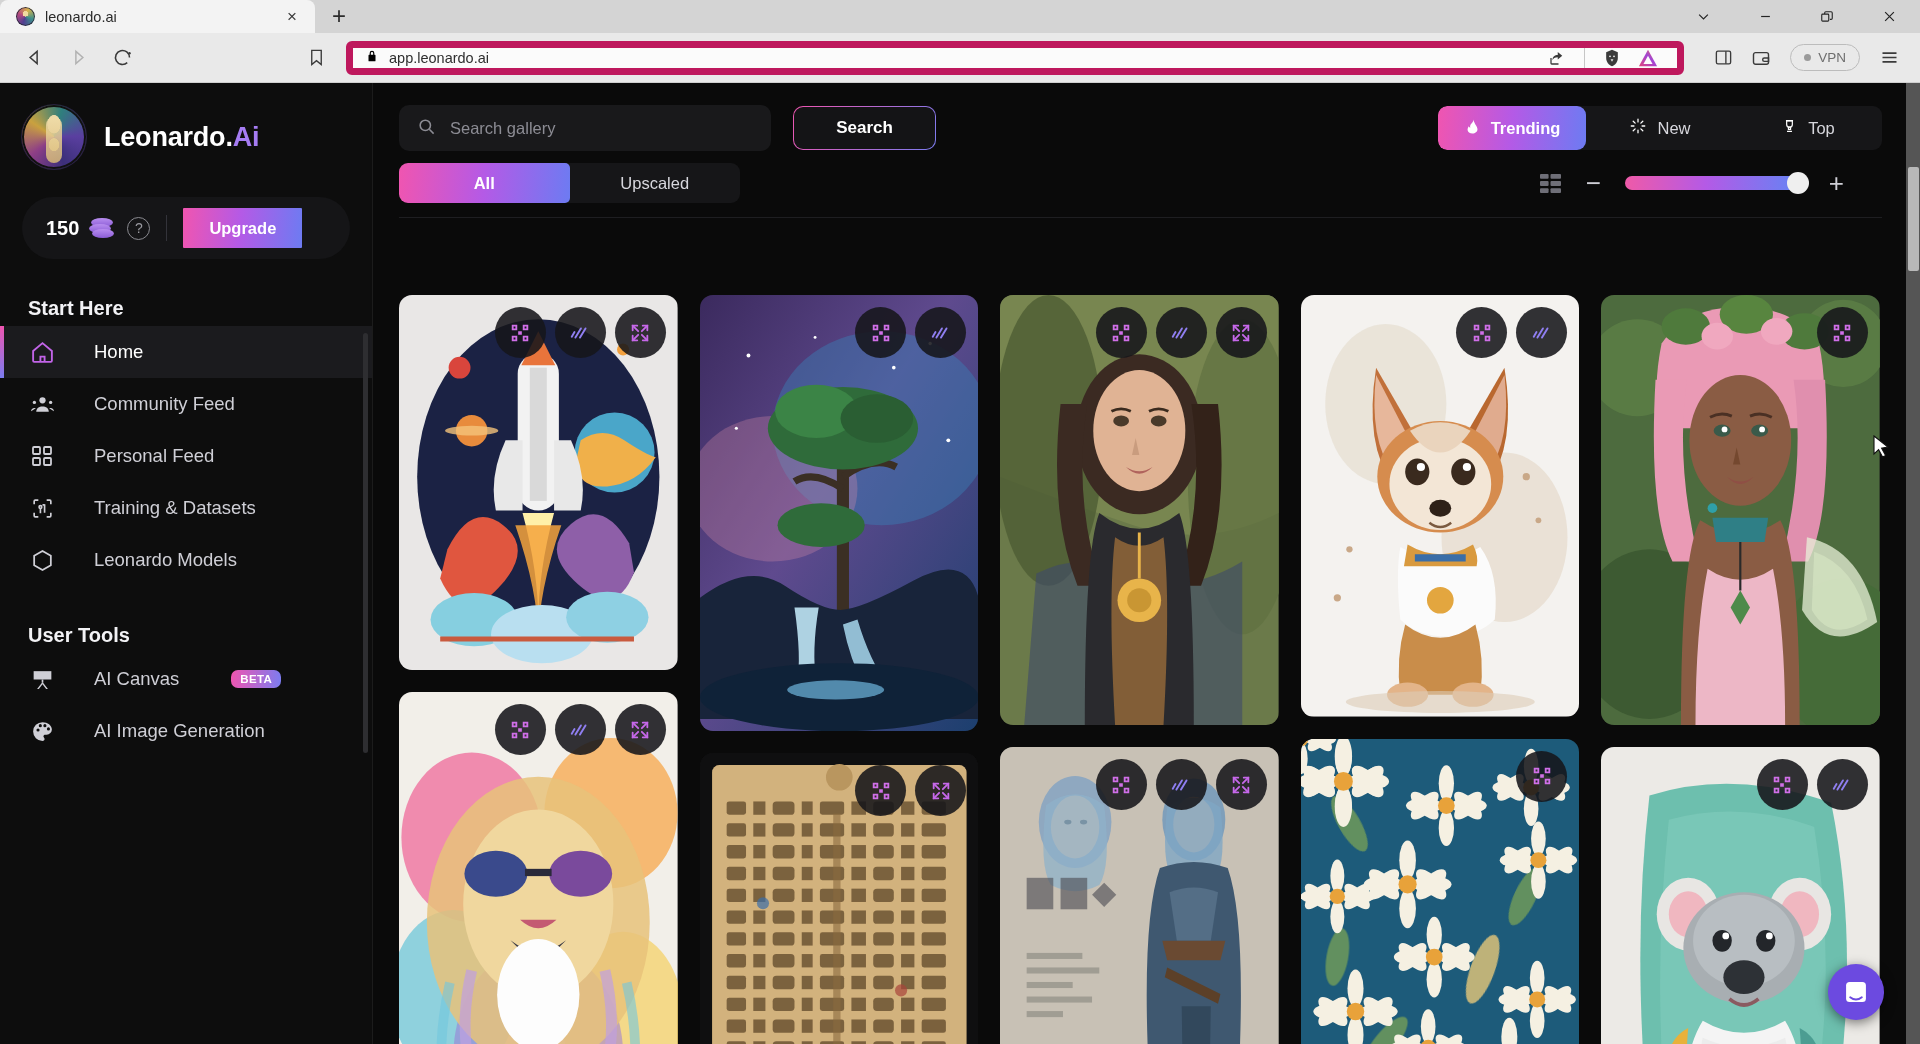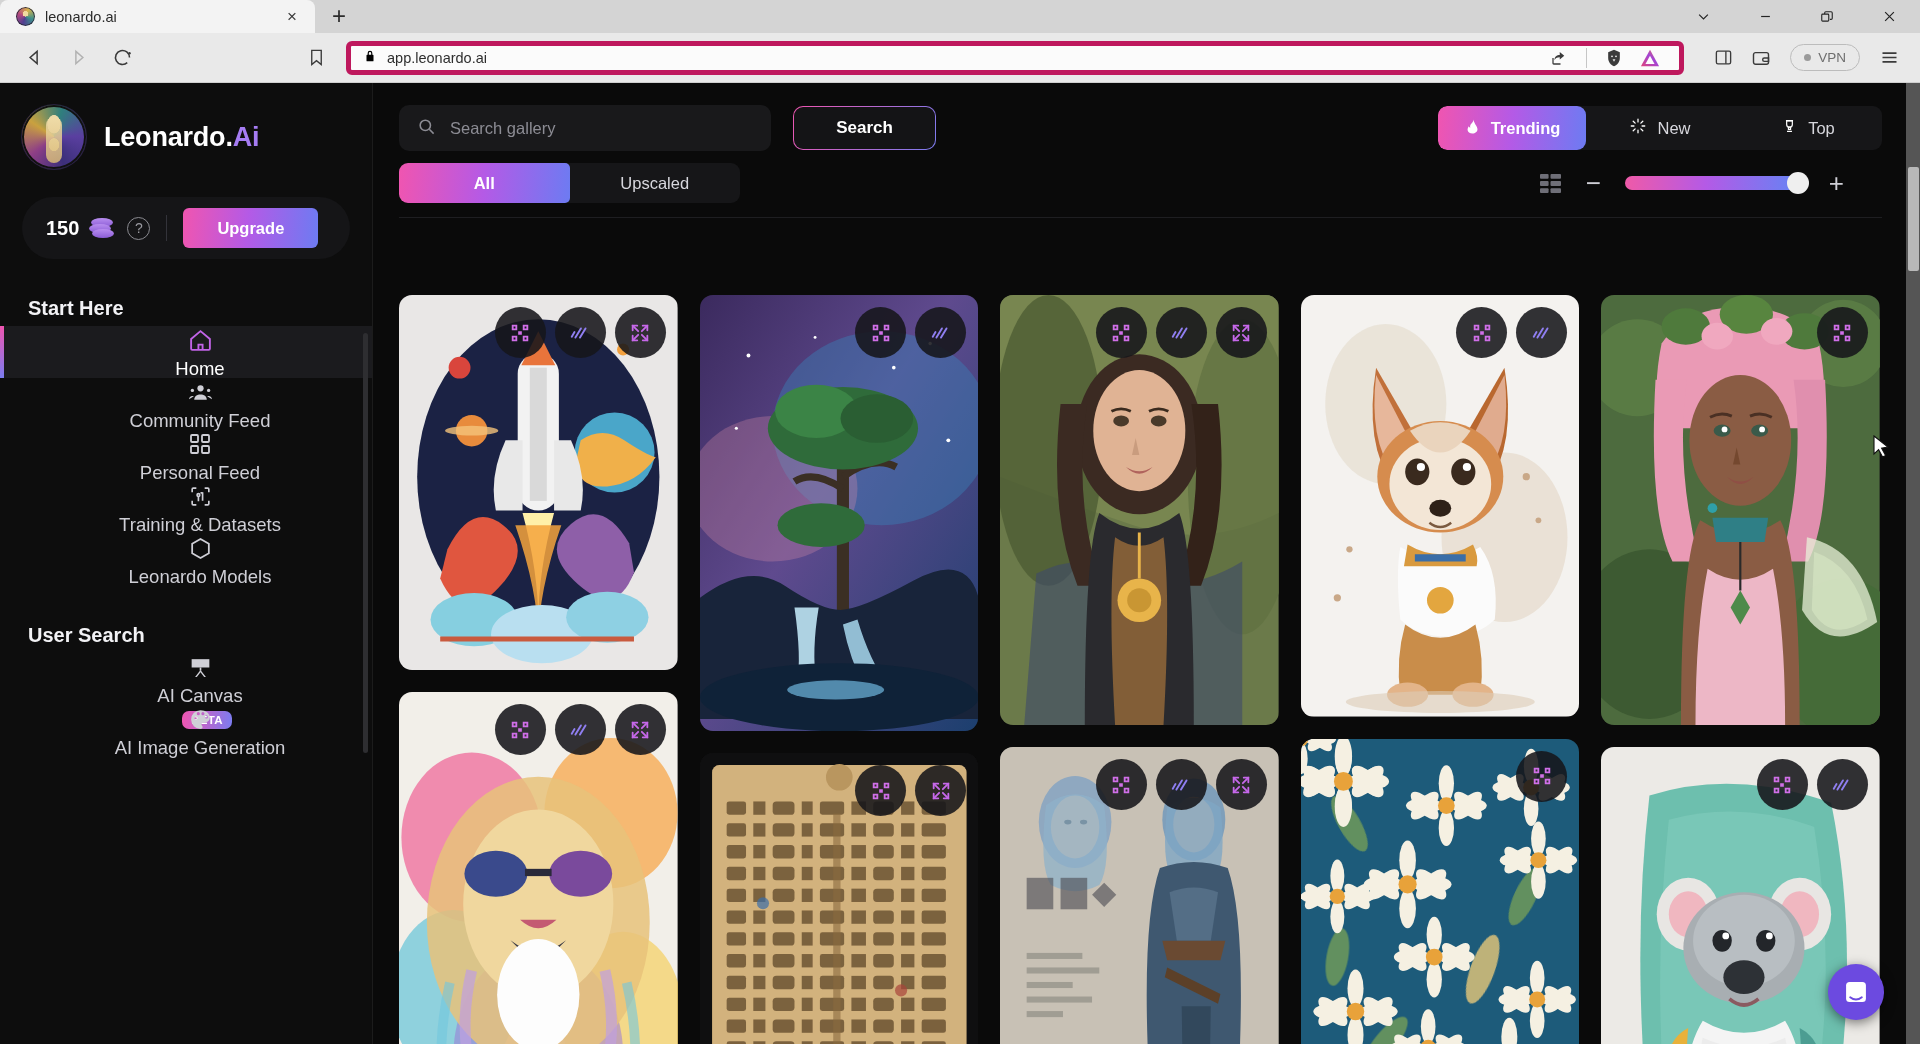--- a/index.html
+++ b/index.html
@@ -50,21 +50,21 @@
   .navbar {
     height:50px; background:#e9e9e9; display:flex; align-items:center;
     padding:0 14px; gap:4px; flex:none; border-bottom:1px solid #cfcfcf;
   }
   .navbtn { width:40px;height:38px;display:flex;align-items:center;justify-content:center;
             border-radius:6px;color:#3a3a3a; }
   .navbtn.dim { color:#b2b2b2; }
   .urlbar {
     flex:1; height:34px; background:#fbfbfb; border-radius:6px;
     display:flex; align-items:center; padding:0 12px; gap:10px;
-    margin:0 6px; border:5px solid #be185d;
+    margin:0 6px; border:7px solid #be185d;
   }
   .url-text { font-size:14.5px; color:#2e2e2e; flex:1; }
   .urlbar-right { display:flex; align-items:center; gap:2px; }
   .vsep { width:1px;height:20px;background:#c6c6c6;margin:0 8px; }
   .icon-btn { width:34px;height:34px;display:flex;align-items:center;justify-content:center;
               border-radius:6px;color:#3b3b3b; }
   .vpn-pill {
     display:flex;align-items:center;gap:7px;height:27px;padding:0 13px;
     border:1px solid #bcbcbc;border-radius:14px;color:#6f6f6f;font-size:13.5px;
     margin-left:8px;
@@ -110,29 +110,29 @@
   .coin i:nth-child(1){ top:0; left:2px; }
   .coin i:nth-child(2){ top:6px; left:0; }
   .coin i:nth-child(3){ top:11px; left:3px; }
   .help-q {
     width:23px;height:23px;border-radius:50%;border:1.6px solid #8a8a90;
     color:#9a9aa0;font-size:14px;display:flex;align-items:center;justify-content:center;
     margin-left:14px;
   }
   .cred-sep{ width:1px;height:26px;background:#33333a;margin:0 16px; }
   .upgrade {
-    height:40px;padding:0 34px;border-radius:6px;border:none;cursor:pointer;
+    height:40px;padding:0 26px;border-radius:1px;border:none;cursor:pointer;
     background:linear-gradient(95deg,#f055b0 0%,#b45ae6 48%,#6d7bf2 100%);
     color:#fff;font-size:16.5px;font-weight:700;font-family:inherit;
   }
 
   .sec-title { font-size:20px;font-weight:700;color:#f2f2f5;padding:38px 0 6px 28px; }
   .nav-item {
-    height:52px;display:flex;align-items:center;gap:4px;padding-left:28px;
-    color:#cfcfd6;font-size:18.5px;position:relative;cursor:pointer;flex-direction:column;
+    height:52px;display:flex;align-items:center;gap:38px;padding-left:28px;
+    color:#cfcfd6;font-size:18.5px;position:relative;cursor:pointer;
   }
   .nav-item.active { background:#1b1b1e; color:#fff; }
   .nav-item.active::before{
     content:"";position:absolute;left:0;top:0;bottom:0;width:4px;
     background:linear-gradient(#f055b0,#7b7cf0);
   }
   .nav-ico { width:28px;height:28px;flex:none;display:flex;align-items:center;
              justify-content:center;color:#cfcfd6; }
   .nav-item.active .nav-ico { color:#c264e8; }
   .badge {
@@ -434,21 +434,21 @@
 
         <div class="nav-item">
           <span class="nav-ico">
             <svg width="25" height="25" viewBox="0 0 24 24" fill="none" stroke="currentColor" stroke-width="1.7">
                 <path d="M12 2.8l8 4.6v9.2l-8 4.6-8-4.6V7.4z"></path>
               </svg>
           </span>
           <span>Leonardo Models</span>
         </div>
 
-        <div class="sec-title">User Search</div>
+        <div class="sec-title">User Tools</div>
 
         <div class="nav-item">
           <span class="nav-ico">
             <svg width="25" height="25" viewBox="0 0 24 24" fill="currentColor">
                 <path d="M3.5 4h17v8h-17z"></path>
                 <path d="M11.2 12h1.6v3h-1.6z"></path>
                 <path d="M12 14.3L6.8 21h1.7L12 16.5 15.5 21h1.7z"></path>
               </svg>
           </span>
           <span>AI Canvas</span>

